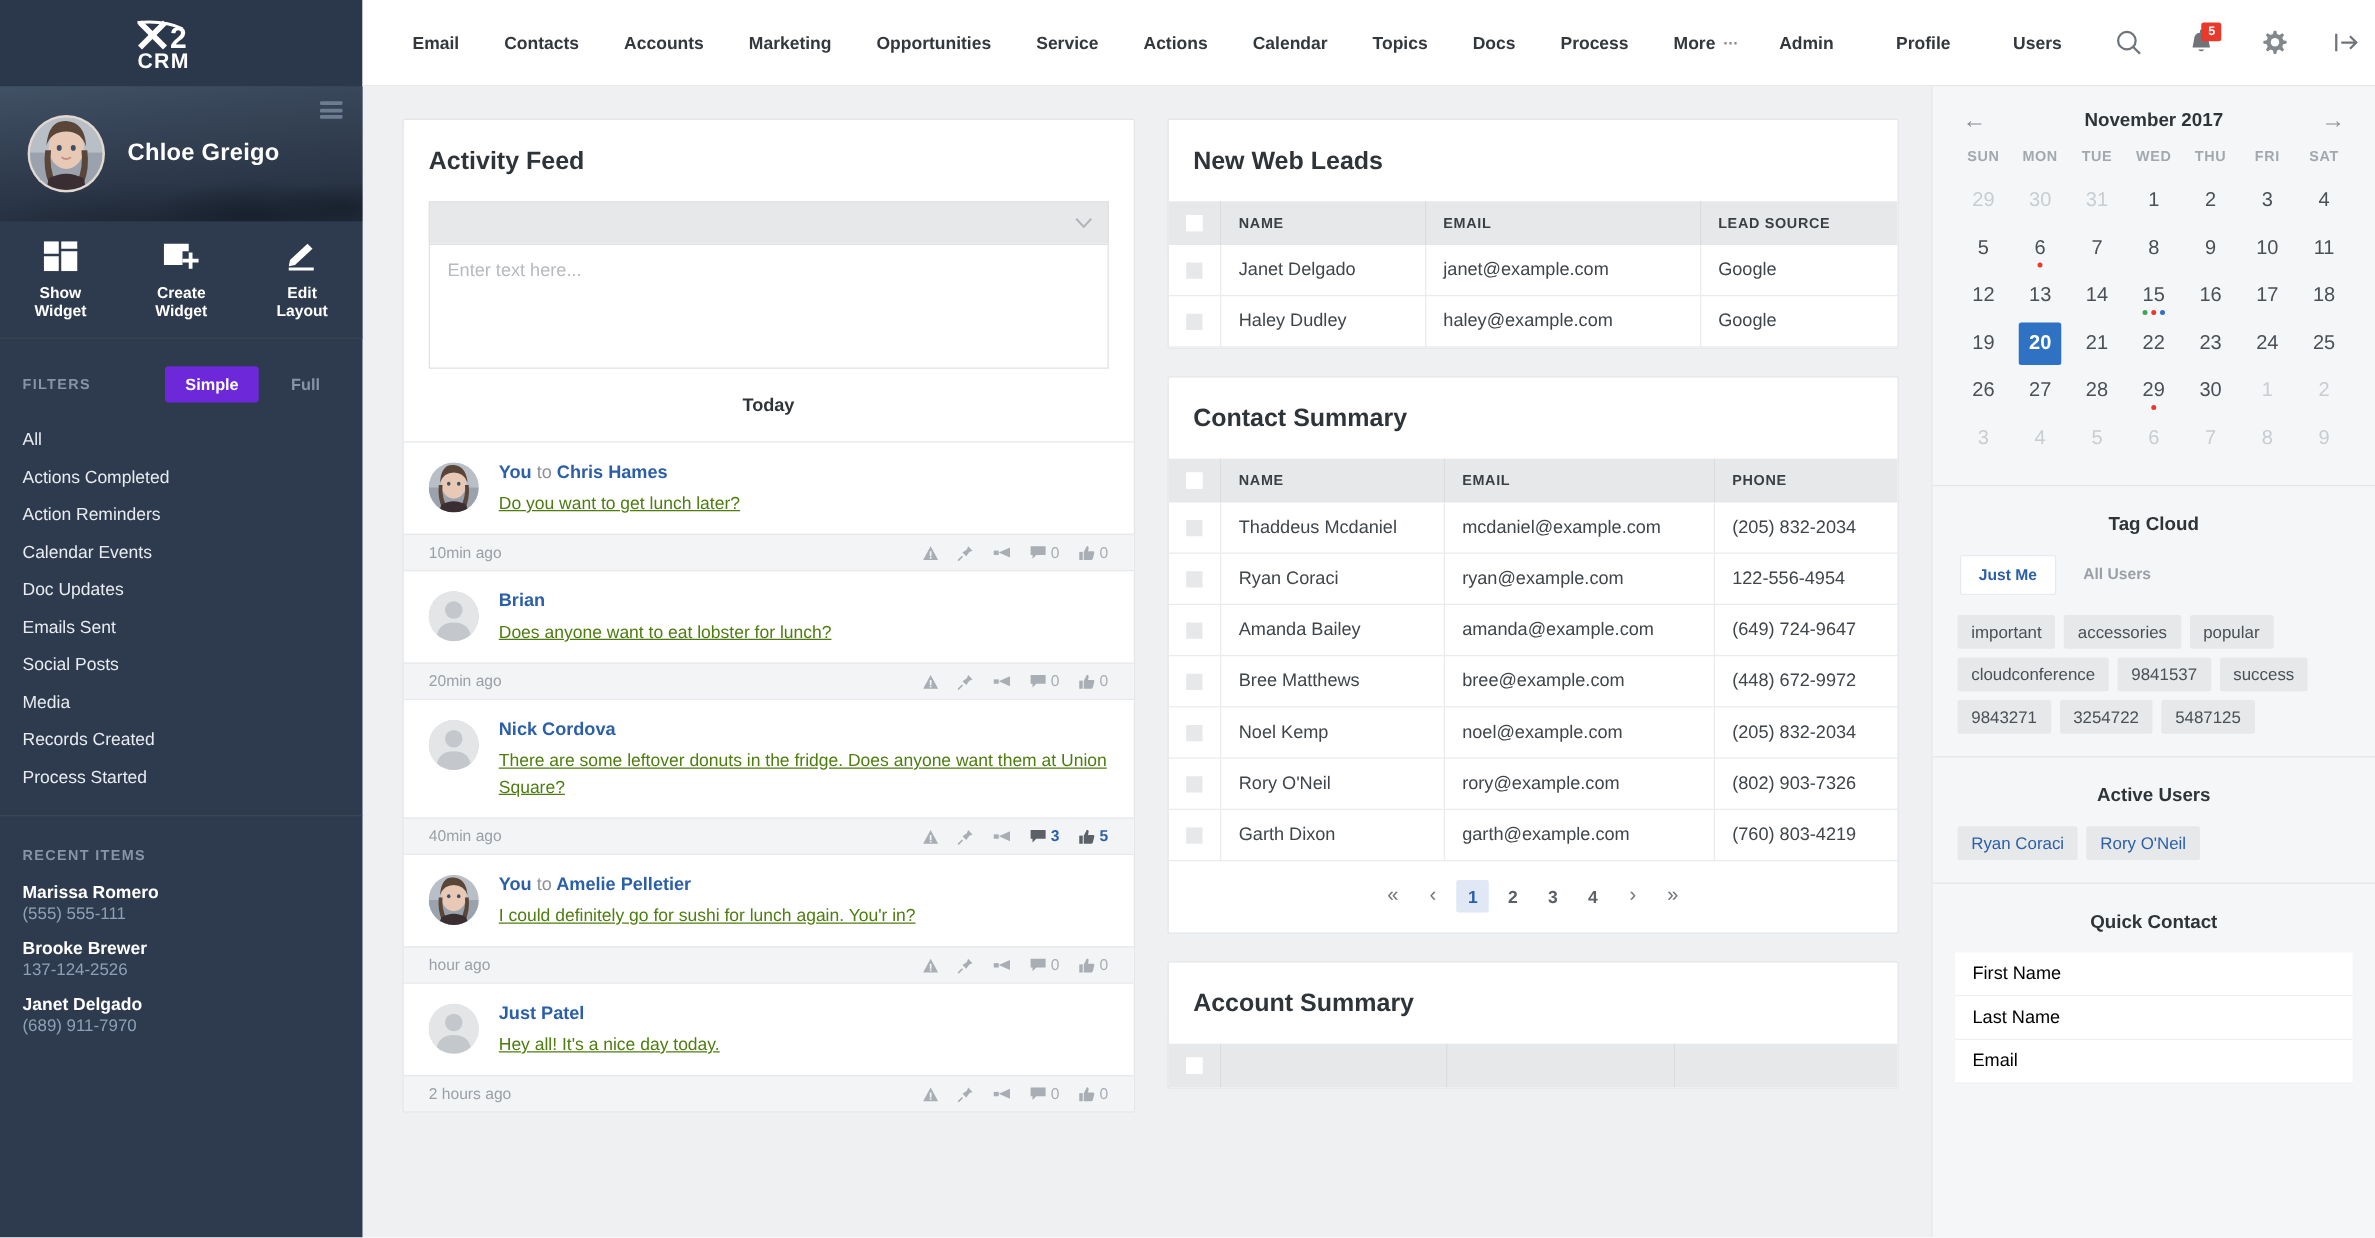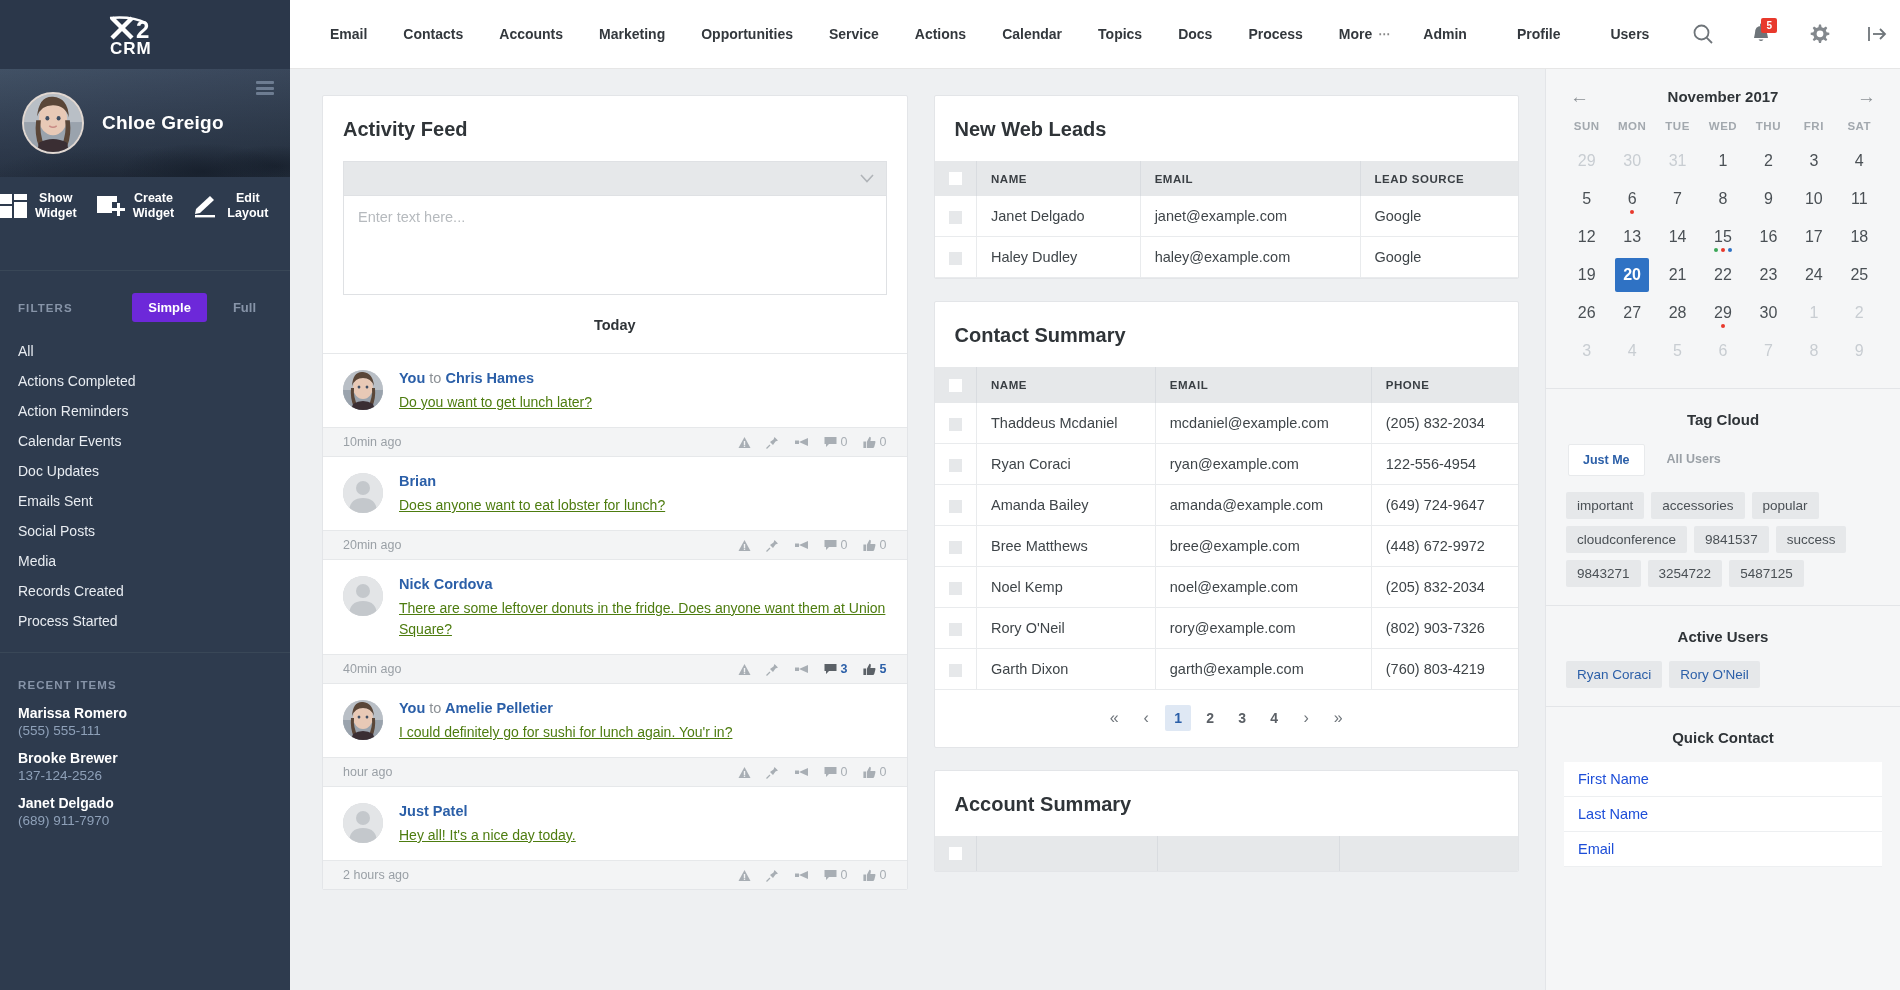--- a/index.html
+++ b/index.html
@@ -54,21 +54,21 @@
     justify-content: space-between; cursor: pointer;
   }
   .ham span { display:block; height:3px; background:#6d7c91; border-radius:1px; }
 
   .widget-actions {
     height: 94px; background: #2e3b4e;
     display: flex; align-items: flex-start; padding-top: 14px;
     border-bottom: 1px solid #394757;
   }
   .wa-item {
-    flex: 1; display:flex; flex-direction:row; align-items:center;
+    flex: 1; display:flex; flex-direction:column; align-items:center;
     cursor:pointer; gap:8px;
   }
   .wa-icon { height: 28px; display:flex; align-items:center; }
   .wa-label {
     font-size: 12.5px; font-weight: bold; line-height: 15px;
     text-align: center; color: #fff; white-space: pre-line;
   }
 
   .filters-head {
     display:flex; align-items:center; padding: 22px 18px 10px 18px; gap: 10px;
@@ -262,21 +262,21 @@
   .tt.active { background:#fff; color:#2b5fa8; border:1px solid #e8eaec; }
   .tags { display:flex; flex-wrap: wrap; gap: 7px; padding: 0 2px; }
   .tag {
     background: #e6e8ea; color: #4a5055; font-size: 13.5px;
     padding: 6px 11px; cursor:pointer; border-radius:2px;
   }
   .tag.blue { color: #2b5fa8; }
   .qc-input {
     background:#fff; border: none; border-bottom: 1px solid #edeff1;
     height: 35px; display:flex; align-items:center; padding: 0 14px;
-    font-size: 14.5px; color:#1d4ed8; cursor:text;
+    font-size: 14.5px; color:#000000; cursor:text;
   }
 </style>
 </head>
 <body>
 
 <div class="app">
 
   <aside class="sidebar">
 
     <div class="logo-area">

